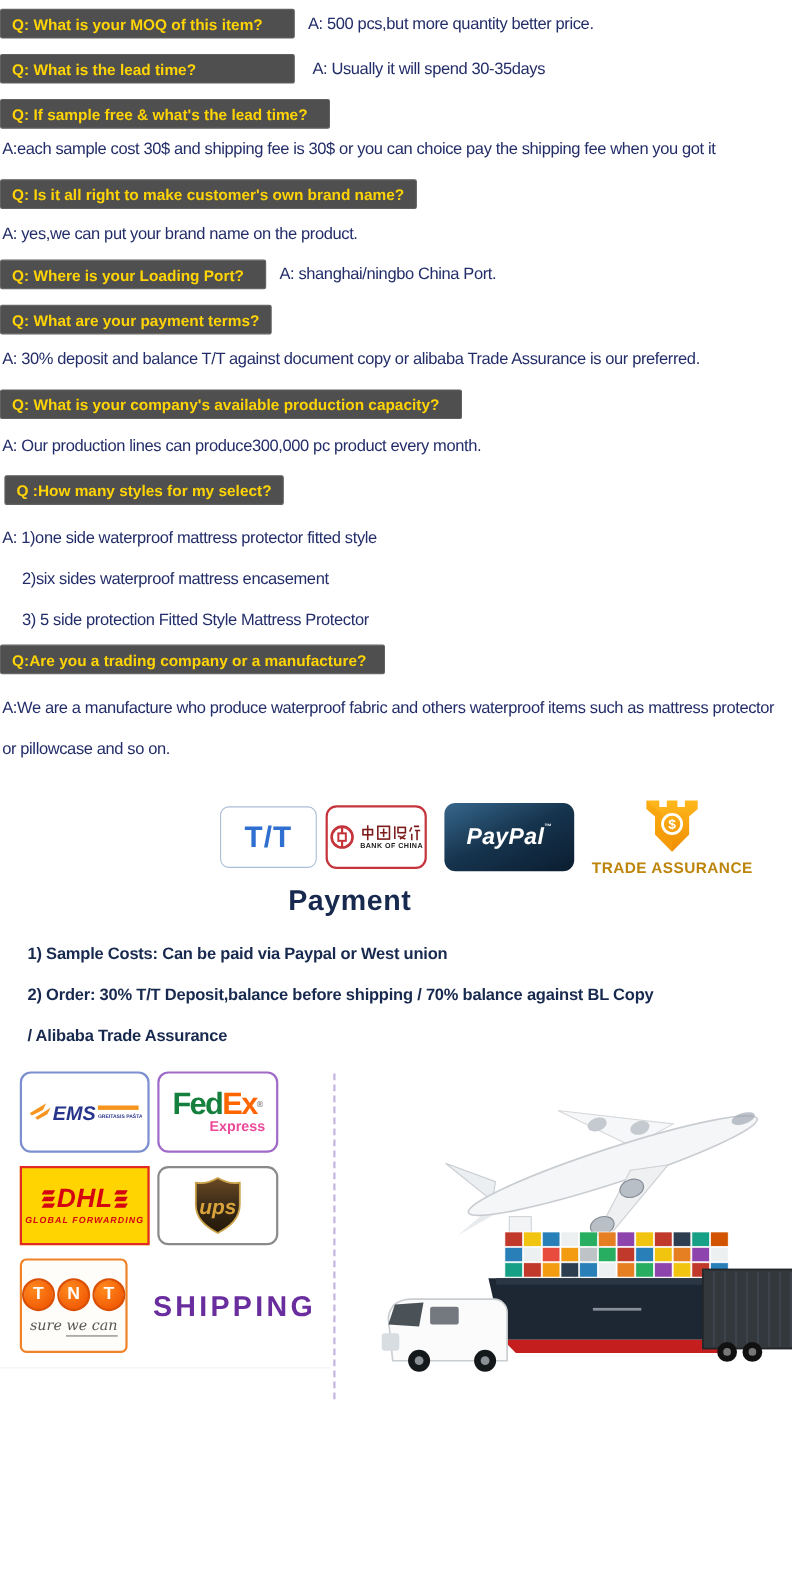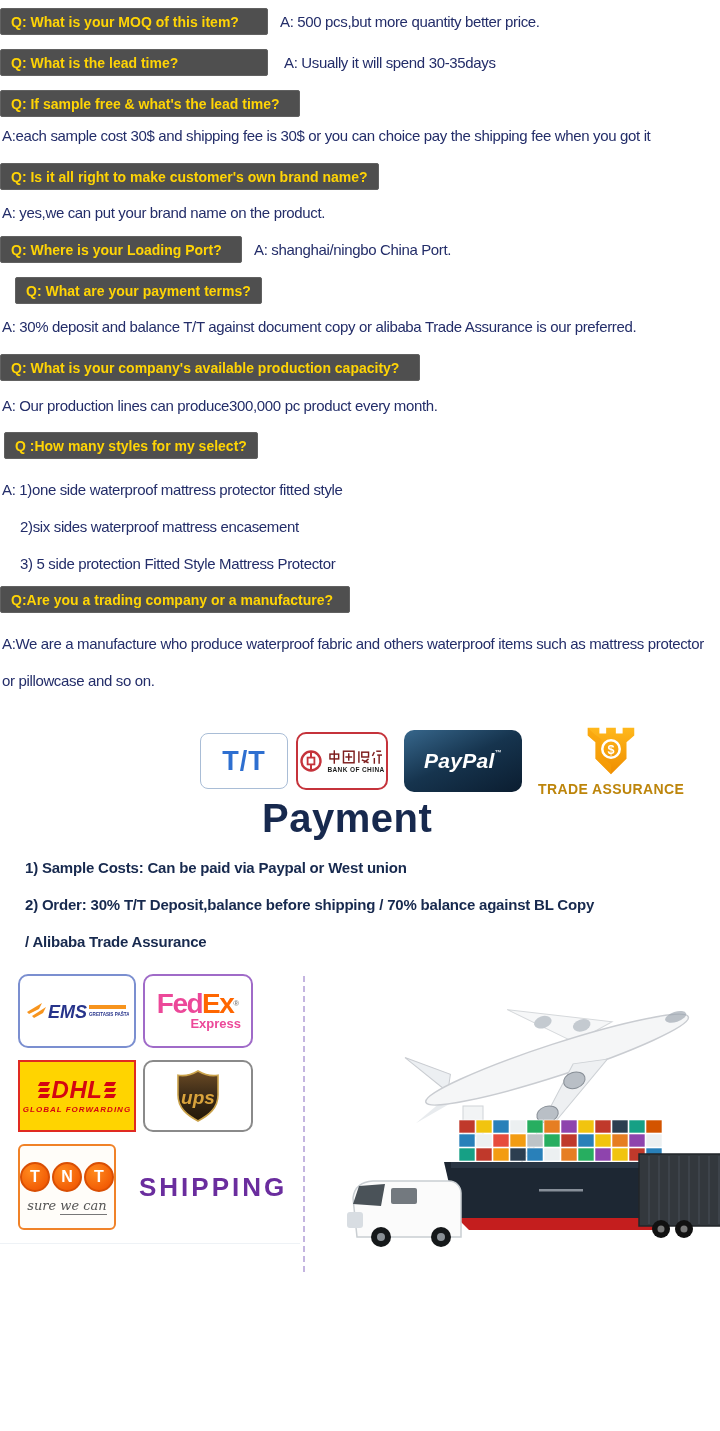--- a/index.html
+++ b/index.html
@@ -16,49 +16,49 @@
   .ans{color:#232d69;font-size:15px;letter-spacing:-0.35px;white-space:nowrap;}
   .ans-inline{margin-left:12px;}
   .ans-block{margin-left:2px;line-height:22px;}
   .ans-wide{white-space:normal;width:706px;line-height:37px;margin-left:2px;}
   .ans-li{line-height:37px;}
   .ind{margin-left:20px;}
   .w1{min-width:268px}.w2{min-width:268px}.w3{min-width:300px}.w4{min-width:372px}
   .w5{min-width:242px}.w6{min-width:240px}.w7{min-width:420px}.w8{min-width:248px}.w9{min-width:350px}
   .mb14{margin-bottom:14px}.mb12{margin-bottom:12px}.mb8{margin-bottom:8px}
   .mb16{margin-bottom:16px}.mb15{margin-bottom:15px}.mb4{margin-bottom:4px}
-  .ml2{margin-left:15px}.ml4{margin-left:4px}.ml16{margin-left:16px}
+  .ml2{margin-left:0}.ml4{margin-left:4px}.ml16{margin-left:16px}
 
   
   .pay-methods{display:flex;align-items:center;height:80px;margin:22px 0 0 188px;padding-left:12px;}
   .card{box-sizing:border-box;background:#fff;display:flex;align-items:center;justify-content:center;}
   .card-tt{width:88px;height:56px;border:1px solid #a9bdd6;border-radius:8px;
            color:#2e6fd0;font-size:27px;font-weight:bold;letter-spacing:1px;}
   .card-boc{width:92px;height:58px;border:2px solid #c5333b;border-radius:10px;margin-left:8px;gap:4px;}
   .boc-col{display:flex;flex-direction:column;align-items:center;}
   .boc-en{font-size:6.5px;font-weight:bold;color:#1a1a1a;letter-spacing:0.4px;margin-top:1px;}
   .card-paypal{width:118px;height:62px;border:none;border-radius:10px;margin-left:16px;
                background:linear-gradient(155deg,#37678c 0%,#16344e 48%,#0b1d30 100%);}
   .pp-text{color:#fff;font-size:21px;font-weight:bold;font-style:italic;letter-spacing:0.3px;}
   .pp-tm{color:#e8eef3;font-size:7px;vertical-align:top;font-style:normal;}
   .ta-block{display:flex;flex-direction:column;align-items:center;margin-left:16px;transform:translateY(-2px);}
   .ta-label{color:#bd850b;font-weight:bold;font-size:14px;letter-spacing:0.4px;margin-top:2px;white-space:nowrap;}
 
-  .pay-title{margin:0 0 0 262px;color:#17294e;font-size:40px;font-weight:bold;letter-spacing:0.5px;line-height:34px;}
+  .pay-title{margin:0 0 0 262px;color:#17294e;font-size:26px;font-weight:bold;letter-spacing:0.5px;line-height:34px;}
   .pay-terms{margin:14px 0 0 25px;color:#17294e;font-weight:bold;font-size:15px;
              letter-spacing:-0.2px;line-height:37px;}
 
   
   .shipping{display:flex;margin-top:14px;gap:28px;}
   .ship-left{width:258px;box-sizing:border-box;padding-left:18px;flex:none;}
   .ship-row{display:flex;gap:7px;margin-bottom:12px;align-items:center;}
   .card-ems{width:118px;height:74px;border:2px solid #7b8fd0;border-radius:10px;}
   .card-fedex{width:110px;height:74px;border:2px solid #a06bc8;border-radius:10px;flex-direction:column;}
   .fedex-line{font-size:28px;font-weight:bold;letter-spacing:-1.5px;line-height:26px;}
-  .fed{color:#ec4899}.fex{color:#ff6600}
+  .fed{color:#15803d}.fex{color:#ff6600}
   .fedex-reg{font-size:8px;color:#888;vertical-align:top;letter-spacing:0;}
   .fedex-express{color:#ec4899;font-size:13px;font-weight:bold;align-self:flex-end;margin:0 10px 0 0;line-height:14px;}
   .card-dhl{width:118px;height:72px;border:2px solid #e02a22;border-radius:0;background:#ffd400;flex-direction:column;}
   .dhl-line{display:flex;align-items:center;gap:3px;}
   .dhl-word{color:#d40511;font-size:24px;font-weight:bold;font-style:italic;letter-spacing:0.5px;line-height:24px;}
   .dhl-stripe{width:10px;height:4px;background:#d40511;transform:skewX(-30deg);}
   .dhl-stripes{display:flex;flex-direction:column;gap:2px;}
   .dhl-sub{color:#d40511;font-size:8px;font-weight:bold;font-style:italic;letter-spacing:1px;margin-top:3px;text-align:center;}
   .card-ups{width:110px;height:72px;border:2px solid #8a8a8a;border-radius:10px;}
   .card-tnt{width:116px;height:86px;border:2px solid #f08228;border-radius:6px;flex-direction:column;background:#fffdf9;}

